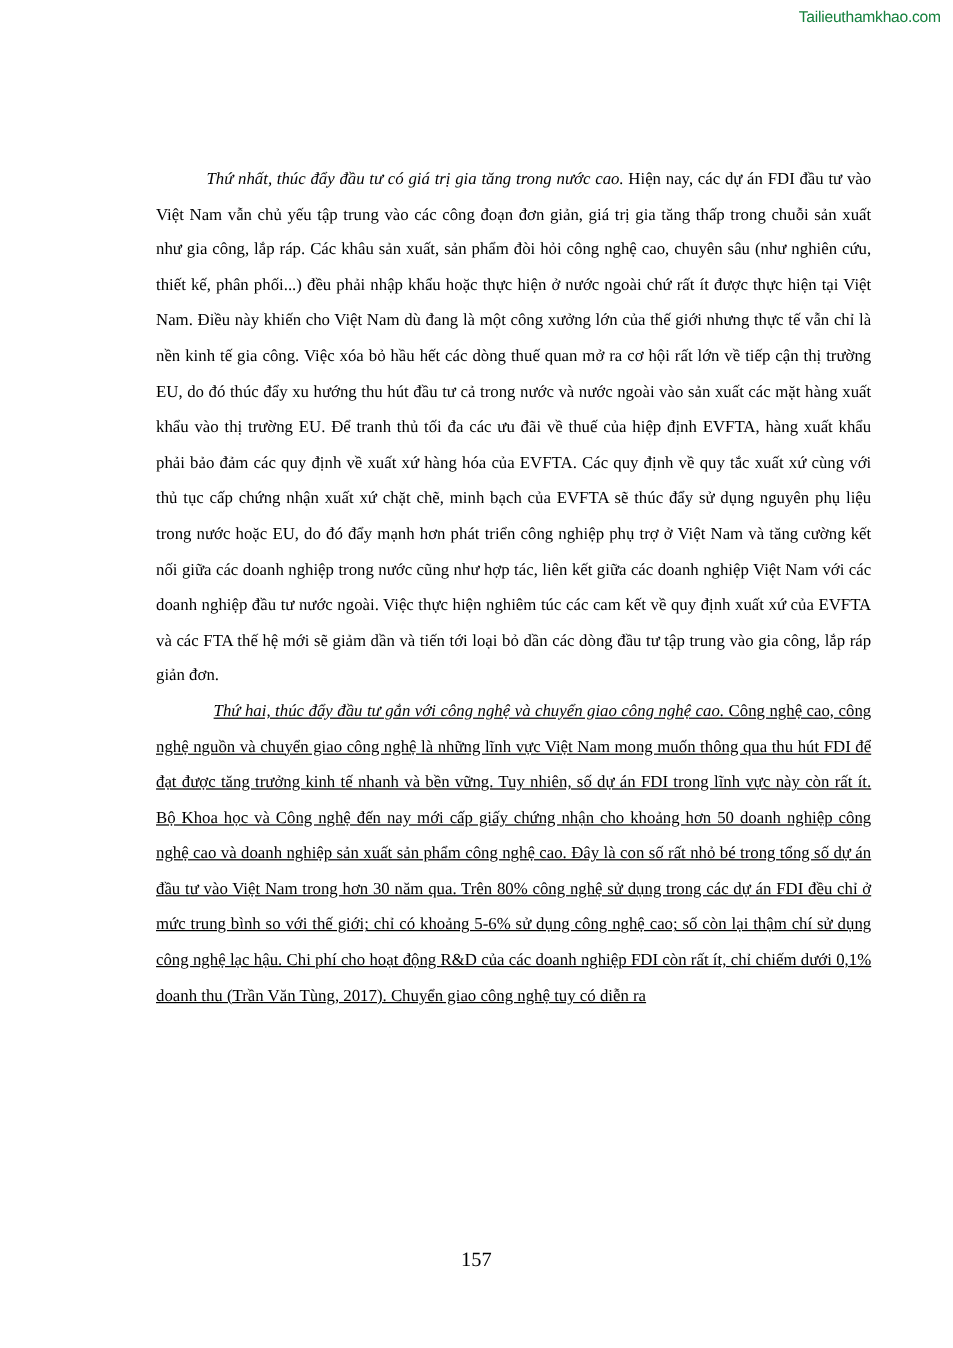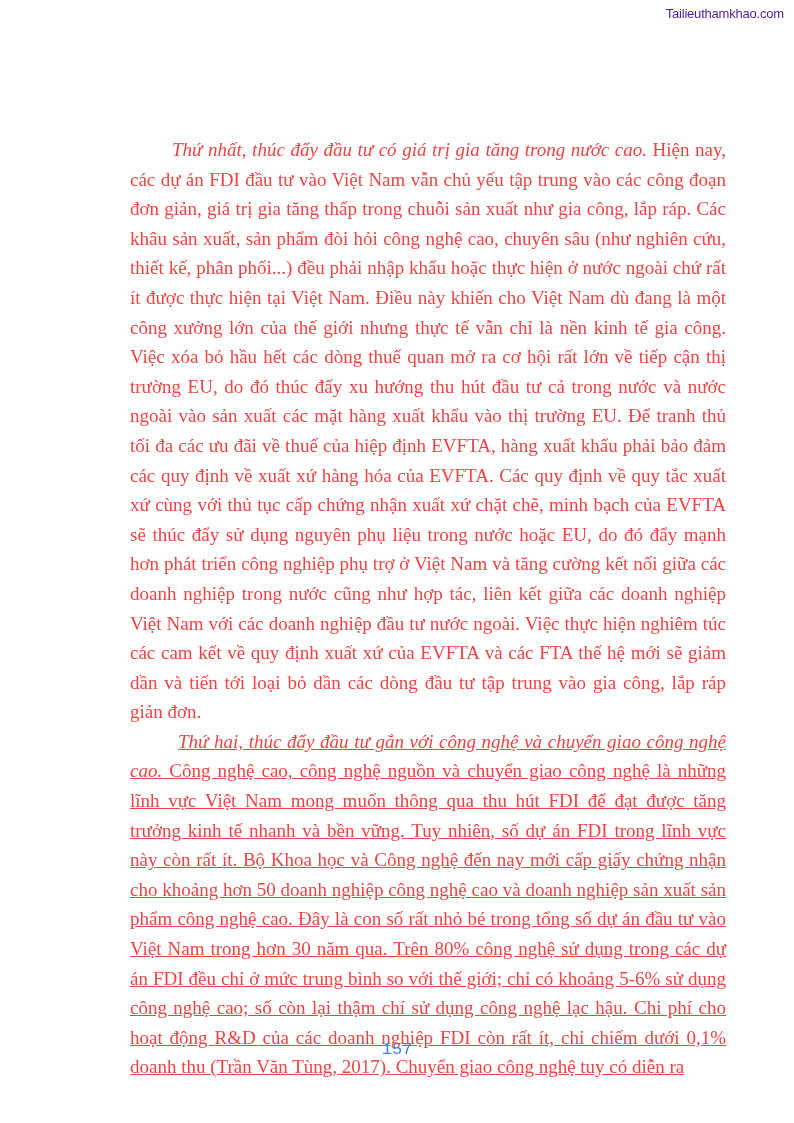--- a/index.html
+++ b/index.html
@@ -1,32 +1,32 @@
 <!DOCTYPE html>
 <html><head>
 <meta charset="utf-8">
 <style>
   html, body { margin: 0; padding: 0; background: #ffffff; }
   body { width: 794px; height: 1123px; position: relative; overflow: hidden; }
   .watermark {
     position: absolute; top: 6px; right: 10px;
     font-family: "Liberation Sans", sans-serif; font-size: 13px;
-    color: #4c1d95; letter-spacing: -0.2px;
+    color: #15803d; letter-spacing: -0.2px;
   }
   .page-body {
     position: absolute; left: 130px; top: 135px; width: 596px;
-    font-family: "Liberation Serif", serif; font-size: 19px;
-    line-height: 29.6px; color: #ef4444; text-align: justify;
+    font-family: "Liberation Serif", serif; font-size: 14px;
+    line-height: 29.6px; color: #000000; text-align: justify;
   }
   .para { margin: 0; text-indent: 42px; }
   .para.p2 { text-indent: 48px; text-decoration: underline; }
   .lead { font-style: italic; }
   .page-number {
     position: absolute; top: 1040px; left: 0; width: 794px; text-align: center;
-    font-family: Liberation Mono, monospace; font-size: 17px; color: #3b82f6;
+    font-family: Liberation Serif, serif; font-size: 17px; color: #000000;
   }
 </style>
 </head>
 <body>
 
 <div class="watermark">Tailieuthamkhao.com</div>
 
 <div class="page-body">
   <p class="para"><span class="lead">Thứ nhất, thúc đẩy đầu tư có giá trị gia tăng trong nước cao.</span><span> Hiện nay, các dự án FDI đầu tư vào Việt Nam vẫn chủ yếu tập trung vào các công đoạn đơn giản, giá trị gia tăng thấp trong chuỗi sản xuất như gia công, lắp ráp. Các khâu sản xuất, sản phẩm đòi hỏi công nghệ cao, chuyên sâu (như nghiên cứu, thiết kế, phân phối...) đều phải nhập khẩu hoặc thực hiện ở nước ngoài chứ rất ít được thực hiện tại Việt Nam. Điều này khiến cho Việt Nam dù đang là một công xưởng lớn của thế giới nhưng thực tế vẫn chỉ là nền kinh tế gia công. Việc xóa bỏ hầu hết các dòng thuế quan mở ra cơ hội rất lớn về tiếp cận thị trường EU, do đó thúc đẩy xu hướng thu hút đầu tư cả trong nước và nước ngoài vào sản xuất các mặt hàng xuất khẩu vào thị trường EU. Để tranh thủ tối đa các ưu đãi về thuế của hiệp định EVFTA, hàng xuất khẩu phải bảo đảm các quy định về xuất xứ hàng hóa của EVFTA. Các quy định về quy tắc xuất xứ cùng với thủ tục cấp chứng nhận xuất xứ chặt chẽ, minh bạch của EVFTA sẽ thúc đẩy sử dụng nguyên phụ liệu trong nước hoặc EU, do đó đẩy mạnh hơn phát triển công nghiệp phụ trợ ở Việt Nam và tăng cường kết nối giữa các doanh nghiệp trong nước cũng như hợp tác, liên kết giữa các doanh nghiệp Việt Nam với các doanh nghiệp đầu tư nước ngoài. Việc thực hiện nghiêm túc các cam kết về quy định xuất xứ của EVFTA và các FTA thế hệ mới sẽ giảm dần và tiến tới loại bỏ dần các dòng đầu tư tập trung vào gia công, lắp ráp giản đơn.</span></p>
   <p class="para p2"><span class="lead">Thứ hai, thúc đẩy đầu tư gắn với công nghệ và chuyển giao công nghệ cao.</span><span> Công nghệ cao, công nghệ nguồn và chuyển giao công nghệ là những lĩnh vực Việt Nam mong muốn thông qua thu hút FDI để đạt được tăng trưởng kinh tế nhanh và bền vững. Tuy nhiên, số dự án FDI trong lĩnh vực này còn rất ít. Bộ Khoa học và Công nghệ đến nay mới cấp giấy chứng nhận cho khoảng hơn 50 doanh nghiệp công nghệ cao và doanh nghiệp sản xuất sản phẩm công nghệ cao. Đây là con số rất nhỏ bé trong tổng số dự án đầu tư vào Việt Nam trong hơn 30 năm qua. Trên 80% công nghệ sử dụng trong các dự án FDI đều chỉ ở mức trung bình so với thế giới; chỉ có khoảng 5-6% sử dụng công nghệ cao; số còn lại thậm chí sử dụng công nghệ lạc hậu. Chi phí cho hoạt động R&amp;D của các doanh nghiệp FDI còn rất ít, chỉ chiếm dưới 0,1% doanh thu (Trần Văn Tùng, 2017). Chuyển giao công nghệ tuy có diễn ra</span></p>

